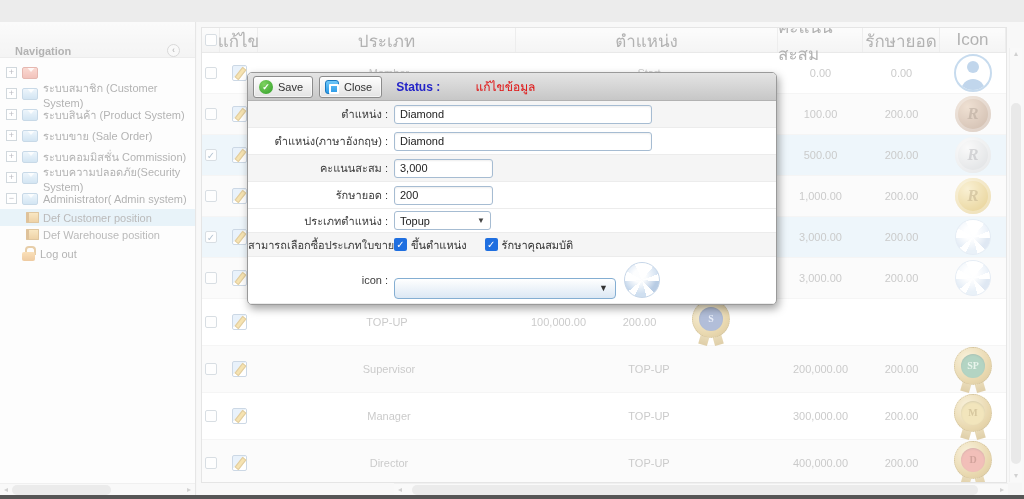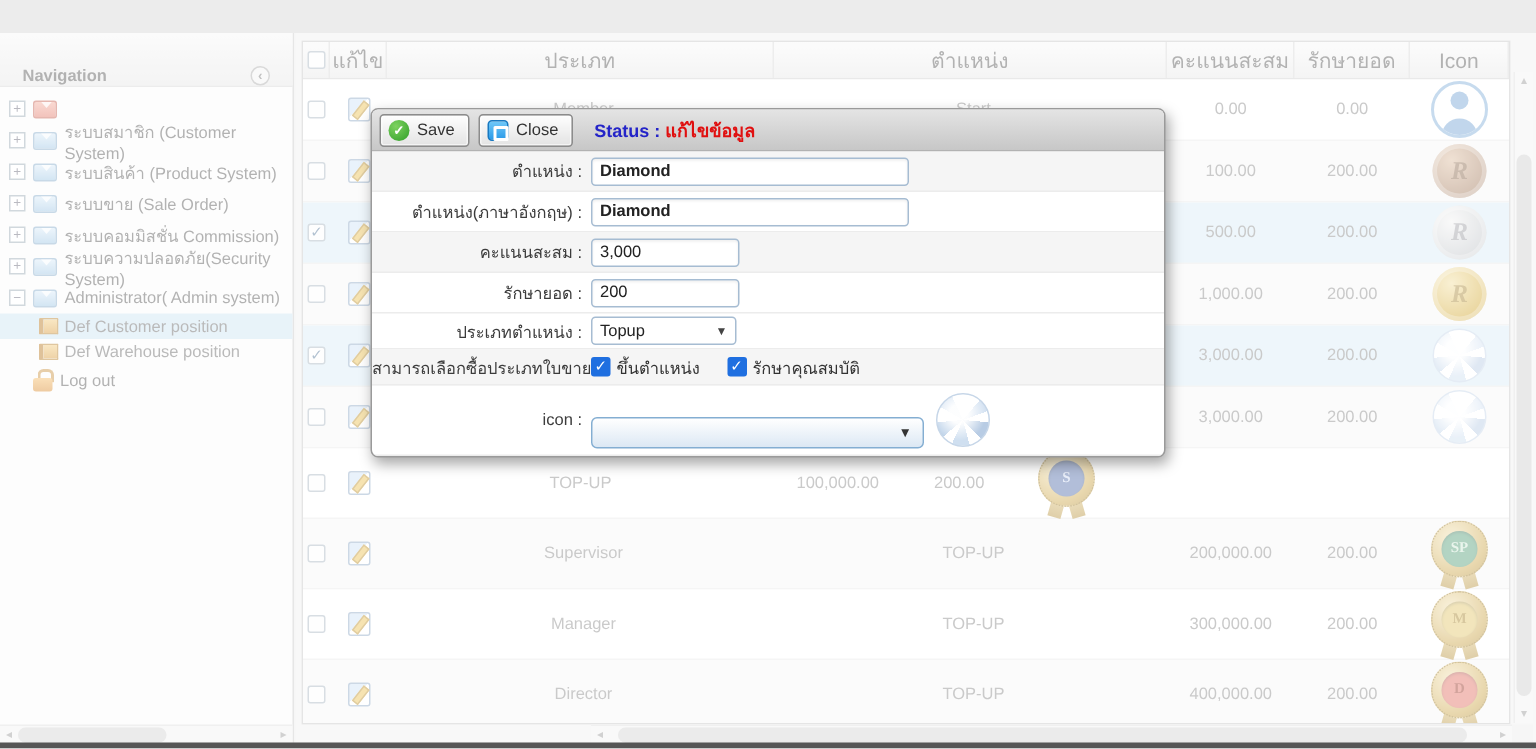--- a/index.html
+++ b/index.html
@@ -60,21 +60,21 @@
   .v-scroll { position:absolute; right:2px; top:26px; bottom:13px; width:13px; background:#f1f1f1;
     border-left:1px solid #ddd; z-index:1; }
   .v-scroll .arrow { height:12px; font-size:8px; color:#999; text-align:center; line-height:12px; }
   .v-scroll .thumb { position:absolute; left:1px; width:10px; top:55px; bottom:18px; background:#cfcfcf; border-radius:5px; }
 
   
   .main { position:absolute; left:197px; top:22px; right:0; bottom:4px; background:#f0f0f0; z-index:1; }
   .grid { position:absolute; left:4px; top:5px; width:806px; bottom:12px; background:#fff;
     border:1px solid #c5c5c5; overflow:hidden; }
   .grid-header { display:flex; height:25px; background:linear-gradient(#f8f8f8,#e7e7e7);
-    border-bottom:1px solid #cfcfcf; font-size:14px; color:#555; }
+    border-bottom:1px solid #cfcfcf; font-size:17px; color:#555; }
   .grid-header .cell { display:flex; align-items:center; justify-content:center; border-right:1px solid #d8d8d8; }
   .g-row { display:flex; align-items:center; font-size:11px; color:#8a8a8a; border-bottom:1px solid #e9e9e9; }
   .g-row .cell { display:flex; align-items:center; justify-content:center; height:100%; }
   .cb { width:12px; height:12px; border:1px solid #a9b6c2; background:#fdfdfd; border-radius:2px;
     font-size:10px; line-height:11px; text-align:center; color:#56789a; }
   .edit-ic { position:relative; width:15px; height:16px; border:1px solid #8fa9c6; border-radius:2px;
     background:linear-gradient(135deg,#cfe2f7 0 45%,#ffffff 45%); }
   .edit-ic::after { content:""; position:absolute; right:3px; top:1px; width:3px; height:11px;
     background:#ecc253; border:1px solid #bb9030; transform:rotate(38deg); }
 
@@ -118,26 +118,26 @@
   .tb-btn { display:inline-flex; align-items:center; gap:5px; height:22px; padding:0 9px 0 5px;
     border:1px solid #8c8c8c; border-radius:3px; background:linear-gradient(#fefefe,#e3e3e3);
     font-size:11px; color:#333; box-shadow:0 0 0 1px rgba(255,255,255,.6) inset; }
   .save-ic { width:14px; height:14px; border-radius:50%; background:radial-gradient(circle at 35% 30%,#7ed260,#2f9e28);
     color:#fff; font-size:9px; font-weight:bold; line-height:14px; text-align:center; }
   .close-ic { width:14px; height:14px; border-radius:3px; background:linear-gradient(#70c8f8,#2a9ae8);
     border:1px solid #1878c0; position:relative; }
   .close-ic::after { content:""; position:absolute; left:3px; top:3px; width:6px; height:6px; border:2px solid #fff; border-radius:1px; }
   .m-status { font-size:12px; margin-left:8px; }
   .m-status .s1 { color:#2424c8; font-weight:bold; }
-  .m-status .s2 { color:#e01010; font-weight:bold; }
+  .m-status .s2 { color:#e01010; font-weight:normal;margin-left:32px; }
   .m-row { display:flex; align-items:center; border-bottom:1px solid #ececec; }
   .m-row .lbl { width:140px; text-align:right; font-size:11px; color:#3c3c3c; margin-right:6px; white-space:nowrap; flex:none; }
   .txt { height:19px; border:1px solid #a6bcd2; border-radius:3px; font-size:11px; color:#222;
     padding:0 5px; display:flex; align-items:center; background:#fff; box-shadow:inset 0 1px 2px rgba(0,0,0,.07); }
-  .txt.wide { width:212px;font-weight:bold; }
+  .txt.wide { width:258px; }
   .txt.small { width:99px; }
   .sel { width:97px; height:19px; border:1px solid #a6bcd2; border-radius:3px; background:#fff; font-size:11px;
     color:#222; display:flex; align-items:center; justify-content:space-between; padding:0 5px; }
   .sel .ar { font-size:8px; color:#444; }
   .mcb { width:13px; height:13px; background:#1f6fe0; border-radius:2px; color:#fff; font-size:10px;
     line-height:13px; text-align:center; }
   .cb-group { display:flex; align-items:center; gap:18px; font-size:11px; color:#333; }
   .cb-pair { display:flex; align-items:center; gap:4px; }
   .combo { width:222px; height:21px; border:1px solid #84aed2; border-radius:4px;
     background:linear-gradient(#ffffff,#dce8f4); display:flex; align-items:center; justify-content:flex-end;

